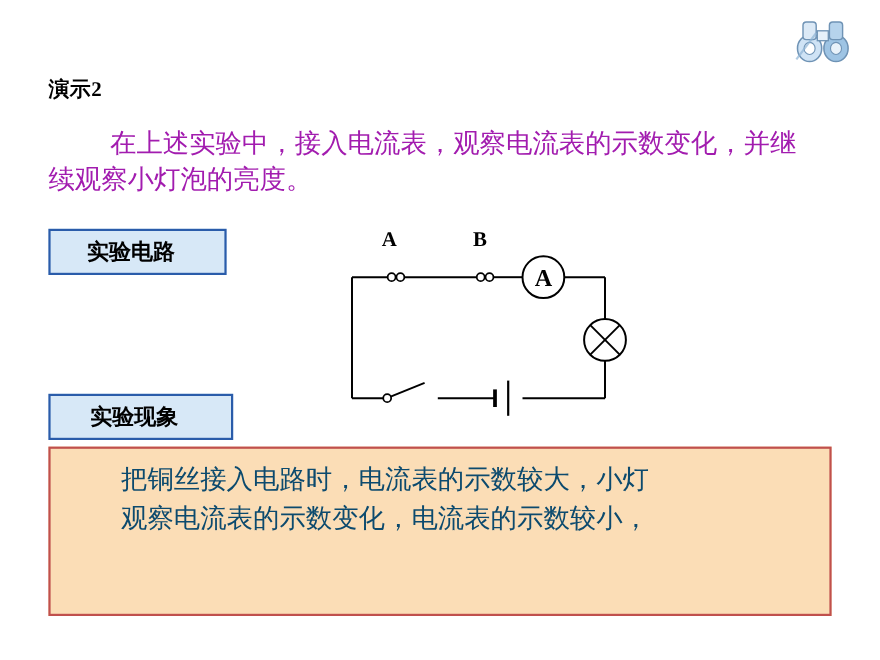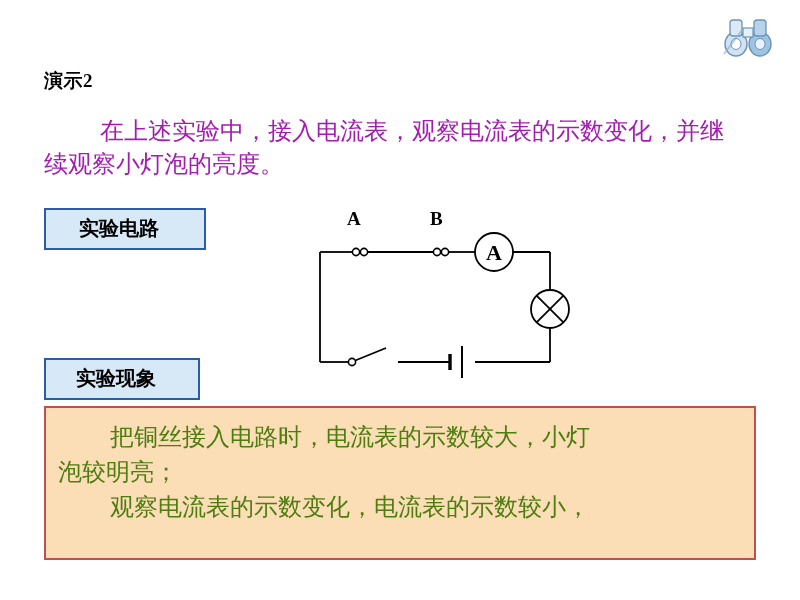--- a/index.html
+++ b/index.html
@@ -49,21 +49,21 @@
     border: 2px solid #2a5caa;
     background: #d7e8f7;
     color: #000000;
     font-size: 20px;
     font-weight: bold;
     text-align: center;
     padding: 5px 26px 6px 14px;
     white-space: nowrap;
   }
   #box-circuit { left: 44px; top: 208px; width: 162px; }
-  #box-phenom  { left: 44px; top: 358px; width: 156px; text-align: center; }
+  #box-phenom  { left: 44px; top: 358px; width: 168px; text-align: center; }
 
   
   #circuit {
     position: absolute;
     left: 290px; top: 200px;
     width: 300px; height: 200px;
   }
   .node-label {
     position: absolute;
     font-size: 19px;
@@ -79,21 +79,21 @@
     position: absolute;
     left: 44px; top: 406px;
     width: 712px; height: 154px;
     background: #fbddb6;
     border: 2px solid #c0504d;
   }
   #phenom-text {
     padding: 12px 14px 0 12px;
     font-size: 24px;
     line-height: 35px;
-    color: #4d7c0f;
+    color: #0c4a6e;
   }
   .p-indent { text-indent: 52px; }
 </style>
 </head>
 <body>
 
 <div id="slide">
 
   <div id="logo">
     <svg width="56" height="46" viewBox="0 0 56 46">
@@ -165,18 +165,17 @@
       <g stroke="#000000" fill="none">
         <line x1="172" y1="146" x2="172" y2="178" stroke-width="2"></line>
         <line x1="160" y1="154" x2="160" y2="170" stroke-width="3.4"></line>
       </g>
     </svg>
   </div>
 
   <div id="phenom-box">
     <div id="phenom-text">
       <div class="p-indent">把铜丝接入电路时，电流表的示数较大，小灯</div>
-      <div>泡较明亮；</div>
       <div class="p-indent">观察电流表的示数变化，电流表的示数较小，</div>
     </div>
   </div>
 
 </div>
 
 </body></html>

